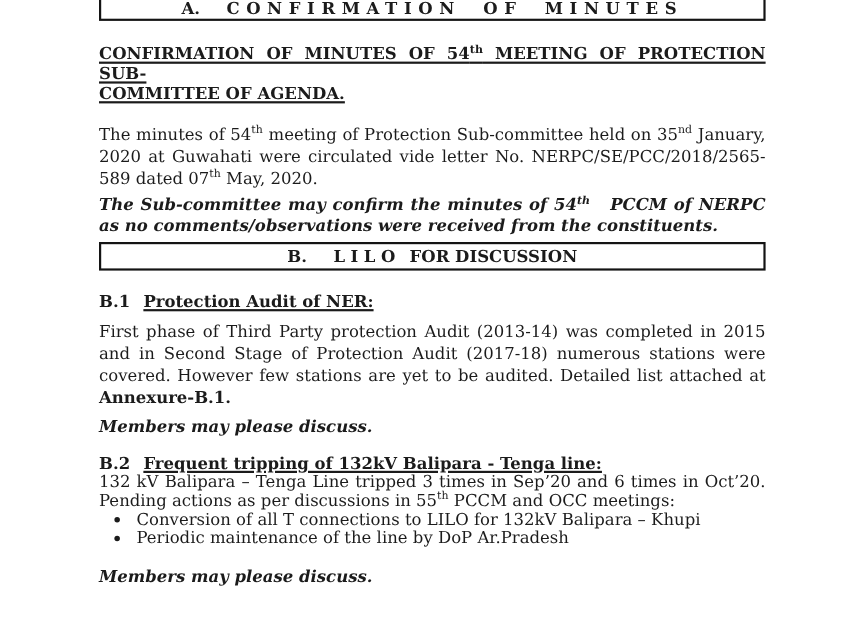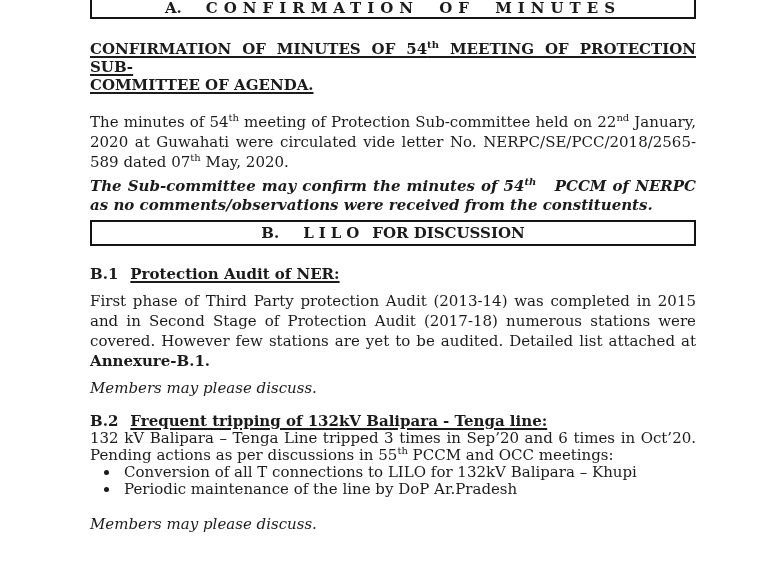--- a/index.html
+++ b/index.html
@@ -47,21 +47,21 @@
     font-style: italic;
   }
   .para-b1 { margin-top: 8px; line-height: 20px; }
   .para-b2 { margin-top: 0; line-height: 17px; }
 
   .item-heading { font-weight: bold; line-height: 18px; }
   .head-b1 { margin-top: 19px; }
   .head-b2 { margin-top: 15px; }
 
   .discuss-note {
-    font-weight: normal;
+    font-weight: bold;
     font-style: italic;
     line-height: 18px;
   }
   .note-1 { margin-top: 8px; }
   .note-2 { margin-top: 17px; }
 
   ul.bullets { margin: 0; padding-left: 30px; list-style: disc; }
   ul.bullets li { line-height: 17px; padding-left: 4px; }
 
   .agenda-heading {
@@ -77,21 +77,21 @@
 
   <div class="section-box box-a">
     <span class="sec-label">A.</span><span class="spaced-wide">CONFIRMATION OF MINUTES</span>
   </div>
 
   <div class="main-heading">
     <div class="stretch"><span>CONFIRMATION OF MINUTES OF 54</span><sup>th</sup><span> MEETING OF PROTECTION SUB-</span></div>
     <div><span>COMMITTEE OF AGENDA.</span></div>
   </div>
 
-  <p class="body-para para-minutes"><span>The minutes of 54</span><sup>th</sup><span> meeting of Protection Sub-committee held on 22</span><sup>nd</sup><span> January, 2020 at Guwahati were circulated vide letter No. NERPC/SE/PCC/2018/2565-589 dated 07</span><sup>th</sup><span> May, 2020.</span></p>
+  <p class="body-para para-minutes"><span>The minutes of 54</span><sup>th</sup><span> meeting of Protection Sub-committee held on 35</span><sup>nd</sup><span> January, 2020 at Guwahati were circulated vide letter No. NERPC/SE/PCC/2018/2565-589 dated 07</span><sup>th</sup><span> May, 2020.</span></p>
 
   <p class="body-para para-note"><span>The Sub-committee may confirm the minutes of 54</span><sup>th</sup><span>&nbsp;&nbsp; PCCM of NERPC as no comments/observations were received from the constituents.</span></p>
 
   <div class="section-box box-b">
     <span class="sec-label">B.</span><span class="spaced-narrow">LILO</span><span>FOR DISCUSSION</span>
   </div>
 
   <div class="item-heading head-b1">
     <span class="item-label">B.1</span><span class="u">Protection Audit of NER:</span>
   </div>

